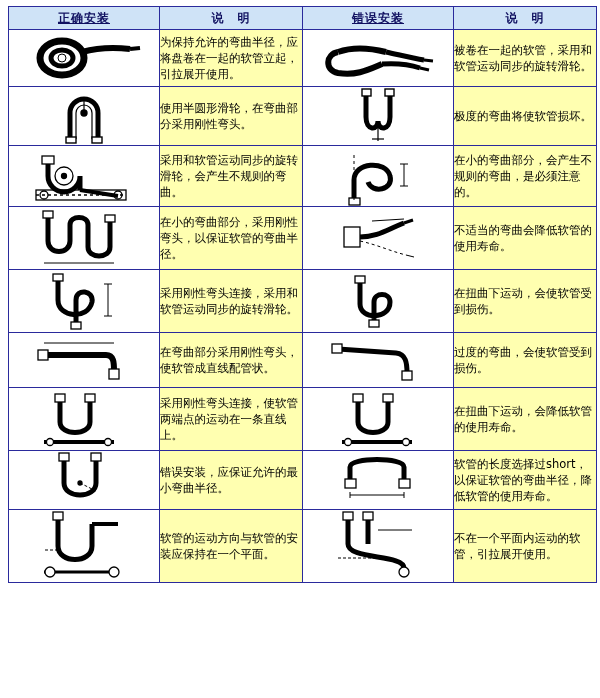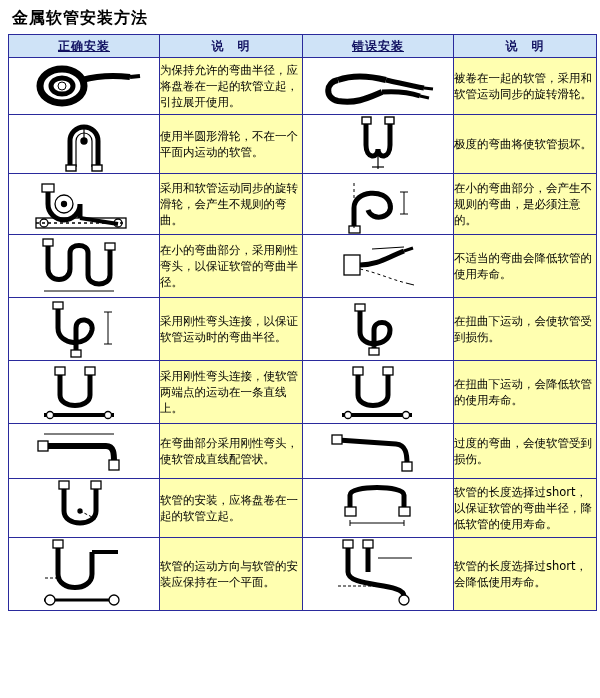--- a/index.html
+++ b/index.html
@@ -68,21 +68,20 @@
     display: block;
     margin: 0 auto;
   }
   .fig svg { display: block; margin: 0 auto; }
 </style>
 </head>
 <body>
 
 <div class="page">
 
-  <div class="doc-title">金属软管安装方法</div>
 
   <table class="grid">
     <thead>
       <tr>
         <th class="col-img">正确安装</th>
         <th class="col-desc">说　明</th>
         <th class="col-img">错误安装</th>
         <th class="col-desc">说　明</th>
       </tr>
     </thead>
@@ -128,21 +127,21 @@
                 <path d="M62 52 L62 26 A8 8 0 0 1 78 26 L78 52" stroke-width="1.2"></path>
                 <rect x="52" y="50" width="10" height="6" fill="#fff"></rect>
                 <rect x="78" y="50" width="10" height="6" fill="#fff"></rect>
                 <circle cx="70" cy="26" r="3" fill="#000"></circle>
                 <path d="M70 26 L70 10" stroke-width="1.2"></path>
                 <path d="M64 12 L76 12" stroke-width="1.2"></path>
               </g>
             </svg>
           </span>
         </td>
-        <td class="desc-cell">使用半圆形滑轮，不在一个平面内运动的软管。</td>
+        <td class="desc-cell">使用半圆形滑轮，在弯曲部分采用刚性弯头。</td>
         <td class="img-cell">
           <span class="fig">
             <svg width="140" height="58" viewBox="0 0 140 58">
               <g fill="none" stroke="#000" stroke-width="1.4">
                 <path d="M58 6 L58 30 C 58 44, 70 44, 70 34 C 70 44, 82 44, 82 30 L82 6" stroke-width="5"></path>
                 <rect x="54" y="2" width="9" height="7" fill="#fff"></rect>
                 <rect x="77" y="2" width="9" height="7" fill="#fff"></rect>
                 <path d="M70 40 L70 54" stroke-width="1.2"></path>
                 <path d="M64 52 L76 52" stroke-width="1.2"></path>
               </g>
@@ -224,33 +223,61 @@
             <svg width="140" height="62" viewBox="0 0 140 62">
               <g fill="none" stroke="#000" stroke-width="1.3">
                 <path d="M44 8 L44 30 C 44 48, 74 50, 78 32 C 80 20, 62 18, 62 30 L62 54" stroke-width="5"></path>
                 <rect x="39" y="4" width="10" height="7" fill="#fff"></rect>
                 <rect x="57" y="52" width="10" height="7" fill="#fff"></rect>
                 <path d="M90 14 L98 14 M90 46 L98 46 M94 14 L94 46" stroke-width="1"></path>
               </g>
             </svg>
           </span>
         </td>
-        <td class="desc-cell">采用刚性弯头连接，以保证软管运动时的弯曲半径。</td>
+        <td class="desc-cell">采用刚性弯头连接，采用和软管运动同步的旋转滑轮。</td>
         <td class="img-cell">
           <span class="fig">
             <svg width="140" height="62" viewBox="0 0 140 62">
               <g fill="none" stroke="#000" stroke-width="1.3">
                 <path d="M52 10 L52 34 C 52 50, 82 50, 82 32 C 82 22, 66 22, 66 32 L66 52" stroke-width="5"></path>
                 <rect x="47" y="6" width="10" height="7" fill="#fff"></rect>
                 <rect x="61" y="50" width="10" height="7" fill="#fff"></rect>
               </g>
             </svg>
           </span>
         </td>
         <td class="desc-cell">在扭曲下运动，会使软管受到损伤。</td>
+      </tr>
+
+      <tr>
+        <td class="img-cell">
+          <span class="fig">
+            <svg width="140" height="54" viewBox="0 0 140 54">
+              <g fill="none" stroke="#000" stroke-width="1.3">
+                <path d="M30 22 L92 22 C 100 22, 100 30, 100 38" stroke-width="6"></path>
+                <rect x="24" y="17" width="10" height="10" fill="#fff"></rect>
+                <rect x="95" y="36" width="10" height="10" fill="#fff"></rect>
+                <path d="M30 10 L100 10" stroke-width="1"></path>
+              </g>
+            </svg>
+          </span>
+        </td>
+        <td class="desc-cell">在弯曲部分采用刚性弯头，使软管成直线配管状。</td>
+        <td class="img-cell">
+          <span class="fig">
+            <svg width="140" height="54" viewBox="0 0 140 54">
+              <g fill="none" stroke="#000" stroke-width="1.3">
+                <path d="M30 16 L88 20 C 98 21, 99 30, 99 40" stroke-width="5"></path>
+                <rect x="24" y="11" width="10" height="9" fill="#fff"></rect>
+                <rect x="94" y="38" width="10" height="9" fill="#fff"></rect>
+              </g>
+            </svg>
+          </span>
+        </td>
+        <td class="desc-cell">过度的弯曲，会使软管受到损伤。</td>
       </tr>
 
       <tr>
         <td class="img-cell">
           <span class="fig">
             <svg width="140" height="62" viewBox="0 0 140 62">
               <g fill="none" stroke="#000" stroke-width="1.3">
                 <path d="M46 12 L46 34 C 46 48, 76 48, 76 34 L76 12" stroke-width="5"></path>
                 <rect x="41" y="6" width="10" height="8" fill="#fff"></rect>
                 <rect x="71" y="6" width="10" height="8" fill="#fff"></rect>
@@ -275,60 +302,32 @@
               </g>
             </svg>
           </span>
         </td>
         <td class="desc-cell">在扭曲下运动，会降低软管的使用寿命。</td>
       </tr>
 
       <tr>
         <td class="img-cell">
           <span class="fig">
-            <svg width="140" height="54" viewBox="0 0 140 54">
-              <g fill="none" stroke="#000" stroke-width="1.3">
-                <path d="M30 22 L92 22 C 100 22, 100 30, 100 38" stroke-width="6"></path>
-                <rect x="24" y="17" width="10" height="10" fill="#fff"></rect>
-                <rect x="95" y="36" width="10" height="10" fill="#fff"></rect>
-                <path d="M30 10 L100 10" stroke-width="1"></path>
-              </g>
-            </svg>
-          </span>
-        </td>
-        <td class="desc-cell">在弯曲部分采用刚性弯头，使软管成直线配管状。</td>
-        <td class="img-cell">
-          <span class="fig">
-            <svg width="140" height="54" viewBox="0 0 140 54">
-              <g fill="none" stroke="#000" stroke-width="1.3">
-                <path d="M30 16 L88 20 C 98 21, 99 30, 99 40" stroke-width="5"></path>
-                <rect x="24" y="11" width="10" height="9" fill="#fff"></rect>
-                <rect x="94" y="38" width="10" height="9" fill="#fff"></rect>
-              </g>
-            </svg>
-          </span>
-        </td>
-        <td class="desc-cell">过度的弯曲，会使软管受到损伤。</td>
-      </tr>
-
-      <tr>
-        <td class="img-cell">
-          <span class="fig">
             <svg width="140" height="58" viewBox="0 0 140 58">
               <g fill="none" stroke="#000" stroke-width="1.3">
                 <path d="M50 8 L50 32 C 50 48, 82 48, 82 32 L82 8" stroke-width="5"></path>
                 <rect x="45" y="2" width="10" height="8" fill="#fff"></rect>
                 <rect x="77" y="2" width="10" height="8" fill="#fff"></rect>
                 <circle cx="66" cy="32" r="2" fill="#000"></circle>
                 <path d="M66 32 L82 40" stroke-width="1" stroke-dasharray="3 2"></path>
               </g>
             </svg>
           </span>
         </td>
-        <td class="desc-cell">软管的安装，应将盘卷在一起的软管立起。</td>
+        <td class="desc-cell">错误安装，应保证允许的最小弯曲半径。</td>
         <td class="img-cell">
           <span class="fig">
             <svg width="140" height="58" viewBox="0 0 140 58">
               <g fill="none" stroke="#000" stroke-width="1.3">
                 <path d="M42 16 C 42 6, 96 6, 96 16 L96 30" stroke-width="5"></path>
                 <path d="M42 16 L42 30" stroke-width="5"></path>
                 <rect x="37" y="28" width="11" height="9" fill="#fff"></rect>
                 <rect x="91" y="28" width="11" height="9" fill="#fff"></rect>
                 <path d="M42 44 L96 44" stroke-width="1"></path>
                 <path d="M42 41 L42 47 M96 41 L96 47" stroke-width="1"></path>
@@ -365,18 +364,18 @@
                 <path d="M40 34 C 40 50, 96 44, 96 58" stroke-width="5"></path>
                 <rect x="35" y="2" width="10" height="8" fill="#fff"></rect>
                 <rect x="55" y="2" width="10" height="8" fill="#fff"></rect>
                 <circle cx="96" cy="62" r="5" fill="#fff"></circle>
                 <path d="M70 20 L104 20" stroke-width="1"></path>
                 <path d="M30 48 L70 48" stroke-width="1" stroke-dasharray="3 2"></path>
               </g>
             </svg>
           </span>
         </td>
-        <td class="desc-cell">软管的长度选择过short，会降低使用寿命。</td>
+        <td class="desc-cell">不在一个平面内运动的软管，引拉展开使用。</td>
       </tr>
 
     </tbody>
   </table>
 </div>
 
 </body></html>

